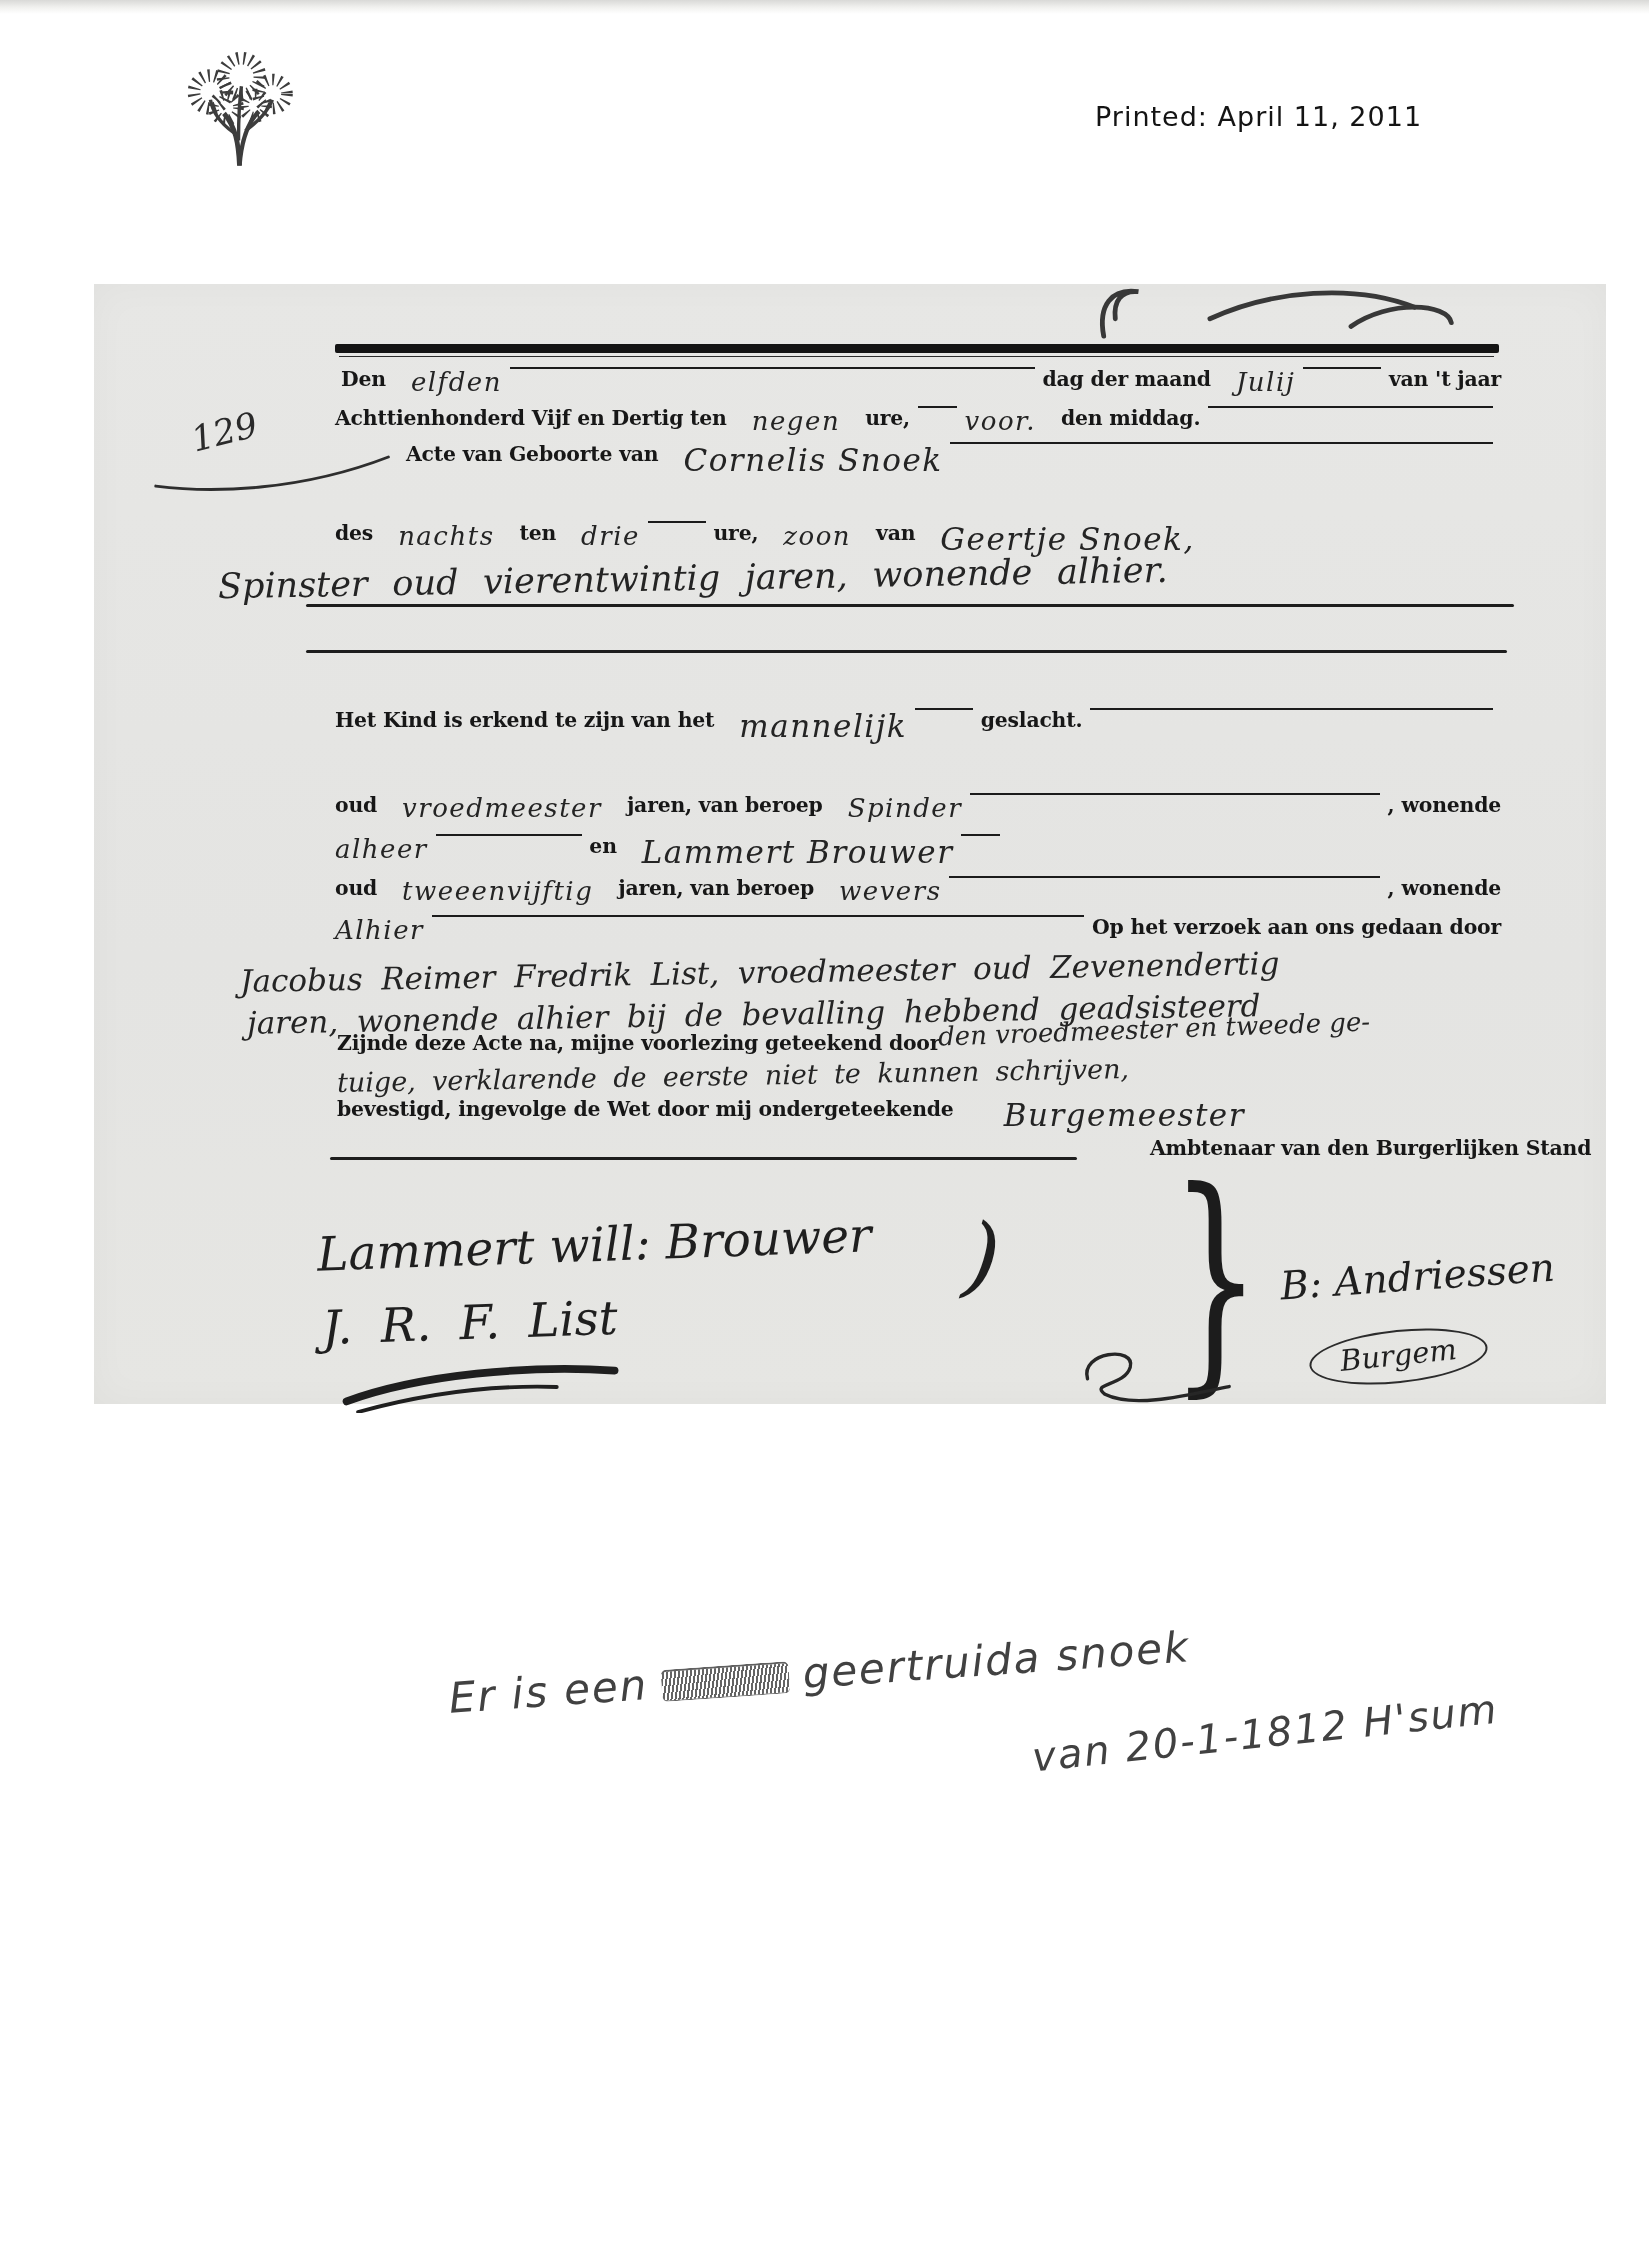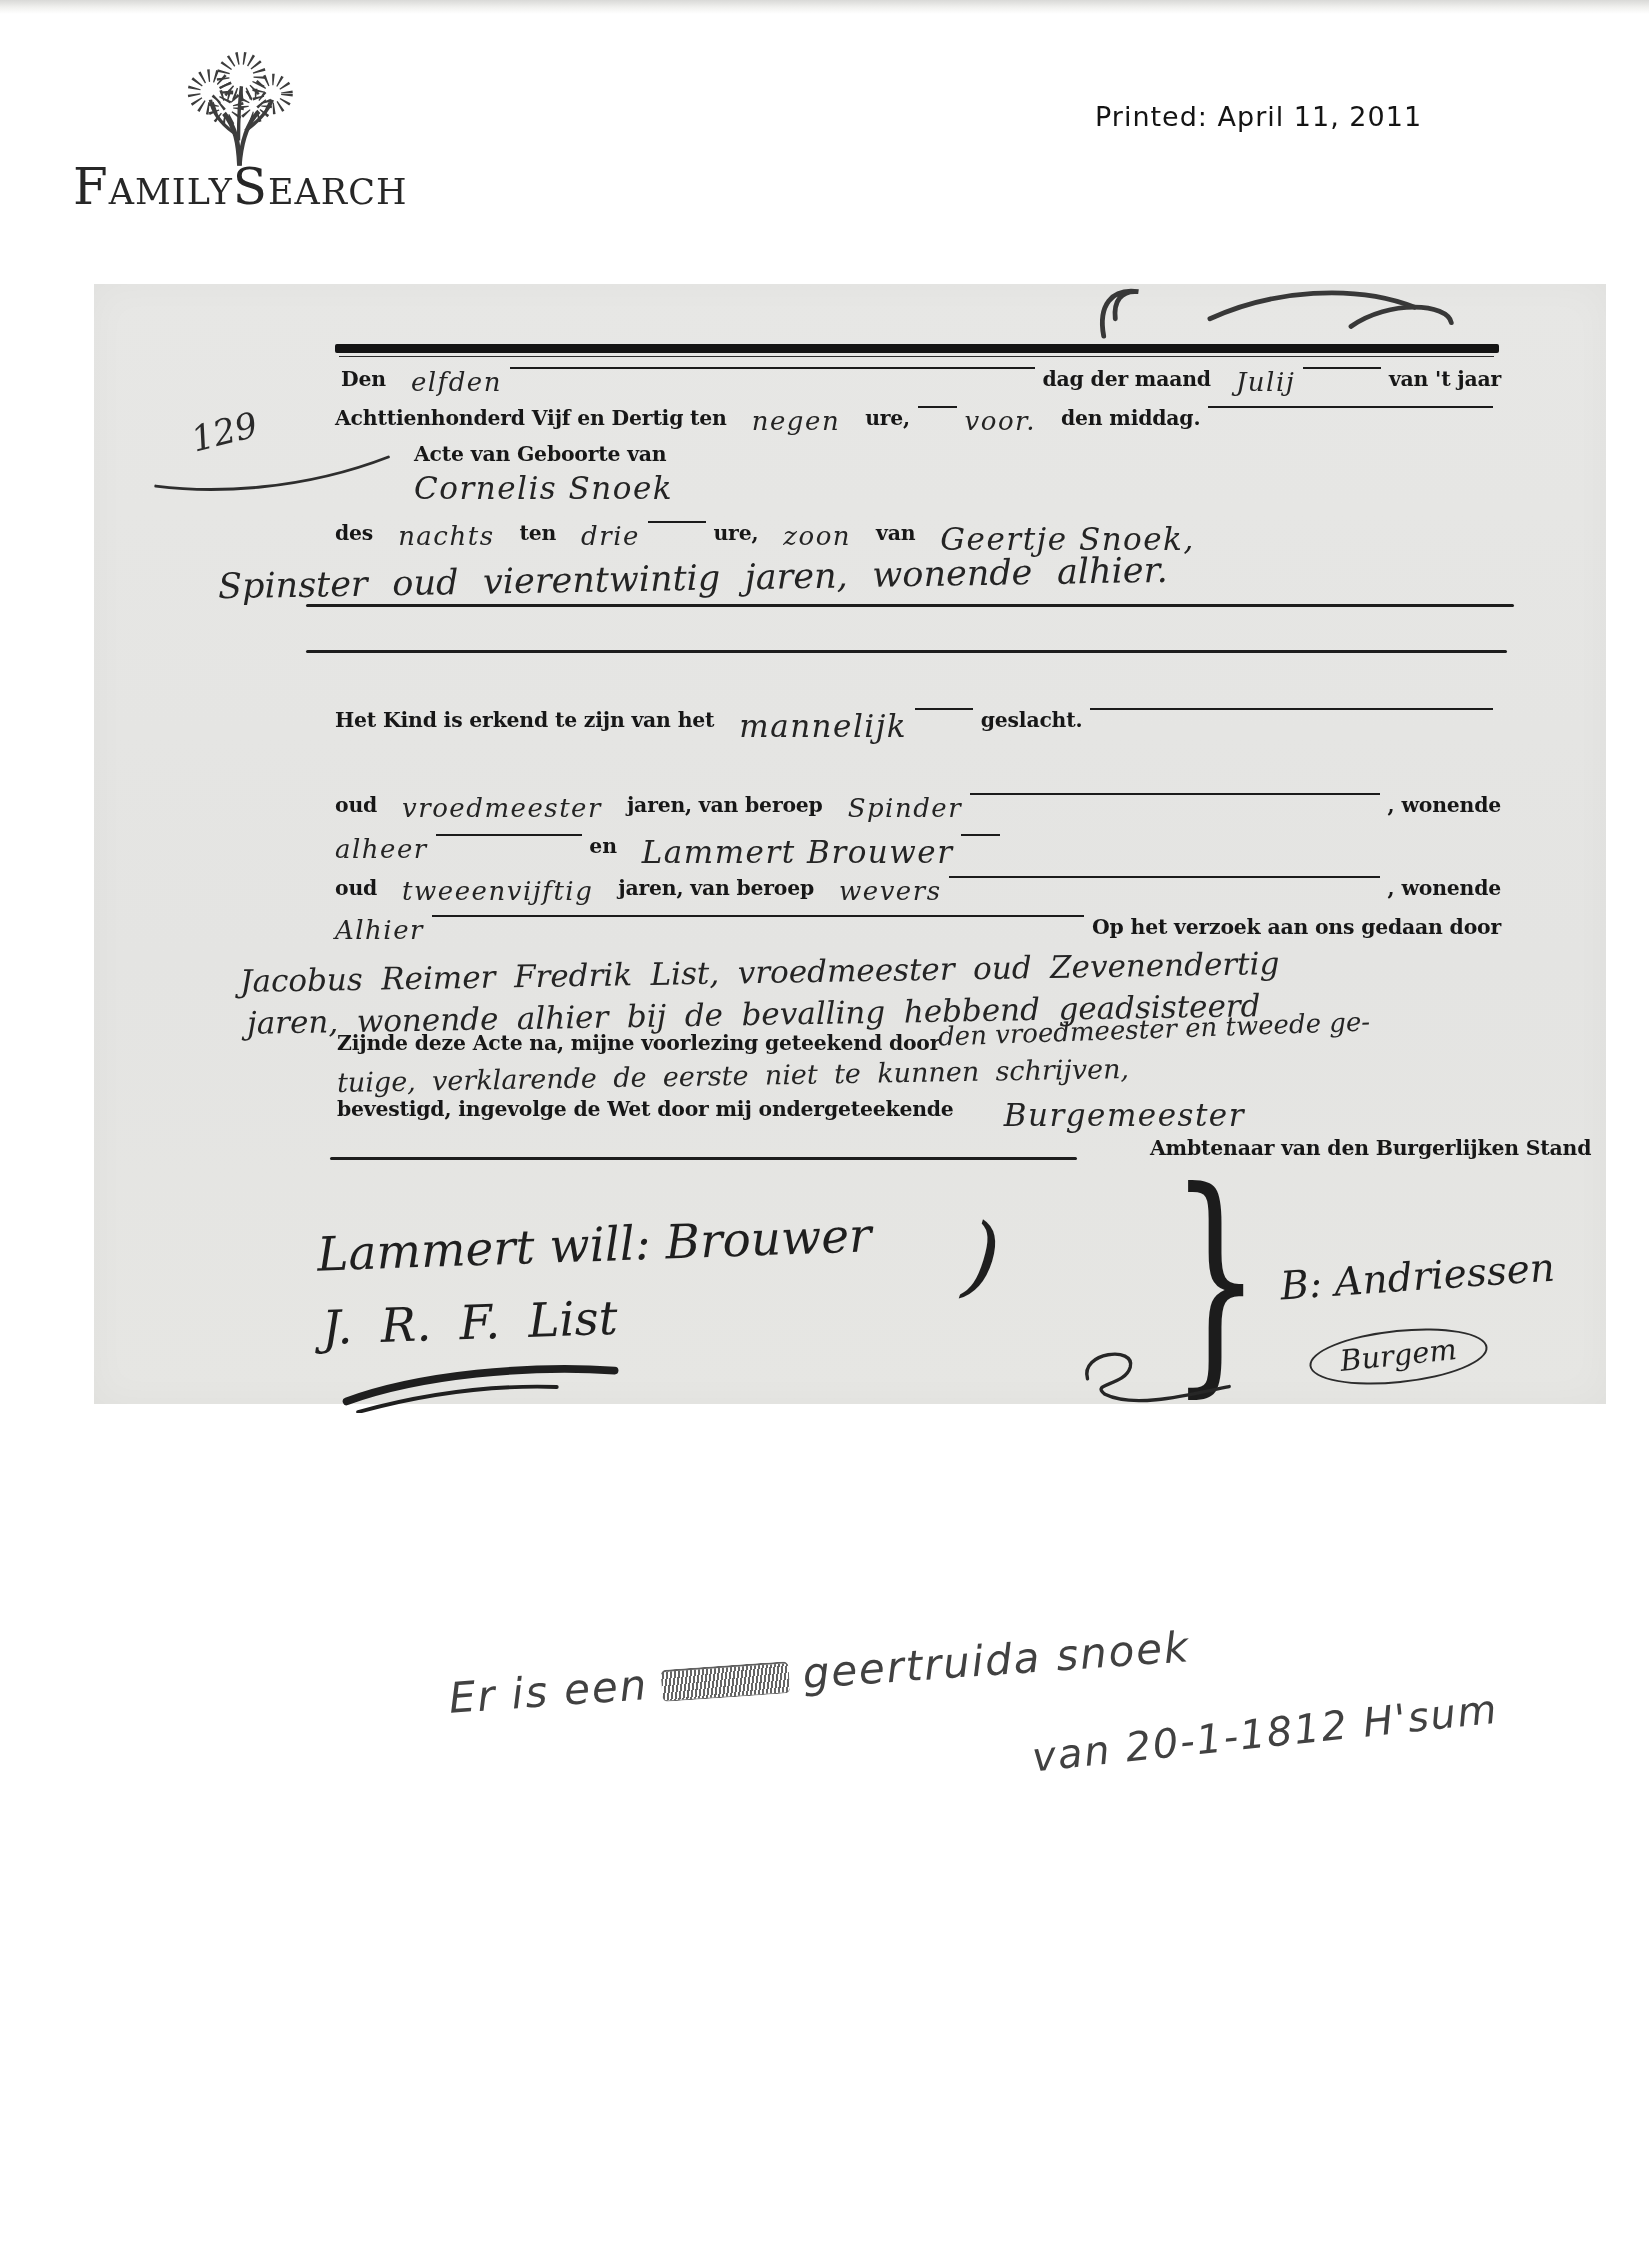--- a/index.html
+++ b/index.html
@@ -78,21 +78,20 @@
       <circle cx="114" cy="44" r="15" stroke-width="12" stroke-dasharray="2 5"></circle>
       <circle cx="66" cy="58" r="13" stroke-width="11" stroke-dasharray="2 5"></circle>
       <circle cx="96" cy="56" r="12" stroke-width="11" stroke-dasharray="2 5"></circle>
       <path d="M80,118 C79,95 76,78 64,64" stroke-width="5"></path>
       <path d="M80,118 C82,92 88,74 100,62" stroke-width="4.5"></path>
       <path d="M74,84 C60,74 52,62 50,50" stroke-width="3.5"></path>
       <path d="M86,82 C100,72 110,60 114,50" stroke-width="3.5"></path>
       <path d="M79,92 C79,72 80,50 82,36" stroke-width="3.5"></path>
     </g>
   </svg>
-  <div class="logo-text">FamilySearch</div>
 </div>
 <div class="abs printed">Printed:  April 11, 2011</div>
 
 <div class="abs scan">
 
   <svg class="abs" style="left:970px;top:0;" width="427" height="56" viewBox="0 0 440 58">
     <g fill="none" stroke="#262626" stroke-width="5" stroke-linecap="round" opacity="0.9">
       <path d="M40,54 C34,22 48,4 76,8 C58,6 50,18 52,36"></path>
       <path d="M150,36 C215,6 300,0 362,24"></path>
       <path d="M296,44 C336,16 396,20 400,40"></path>
@@ -124,21 +123,21 @@
     <span class="hw">negen</span>
     <span class="gap"></span>
     <span class="pt">ure,</span>
     <span class="fill f40"></span>
     <span class="hw">voor.</span>
     <span class="gap"></span>
     <span class="pt">den middag.</span>
     <span class="fill fl"></span>
   </div>
 
-  <div class="row" style="left:320px;top:158px;width:1095px;flex-direction:column;">
+  <div class="row" style="left:312px;top:158px;width:1095px;">
     <span class="pt">Acte van Geboorte van</span>
     <span class="gap"></span>
     <span class="hw hw-big">Cornelis Snoek</span>
     <span class="fill fl"></span>
   </div>
 
 
   <div class="row" style="left:241px;top:237px;width:1166px;">
     <span class="pt">des</span>
     <span class="gap"></span>

